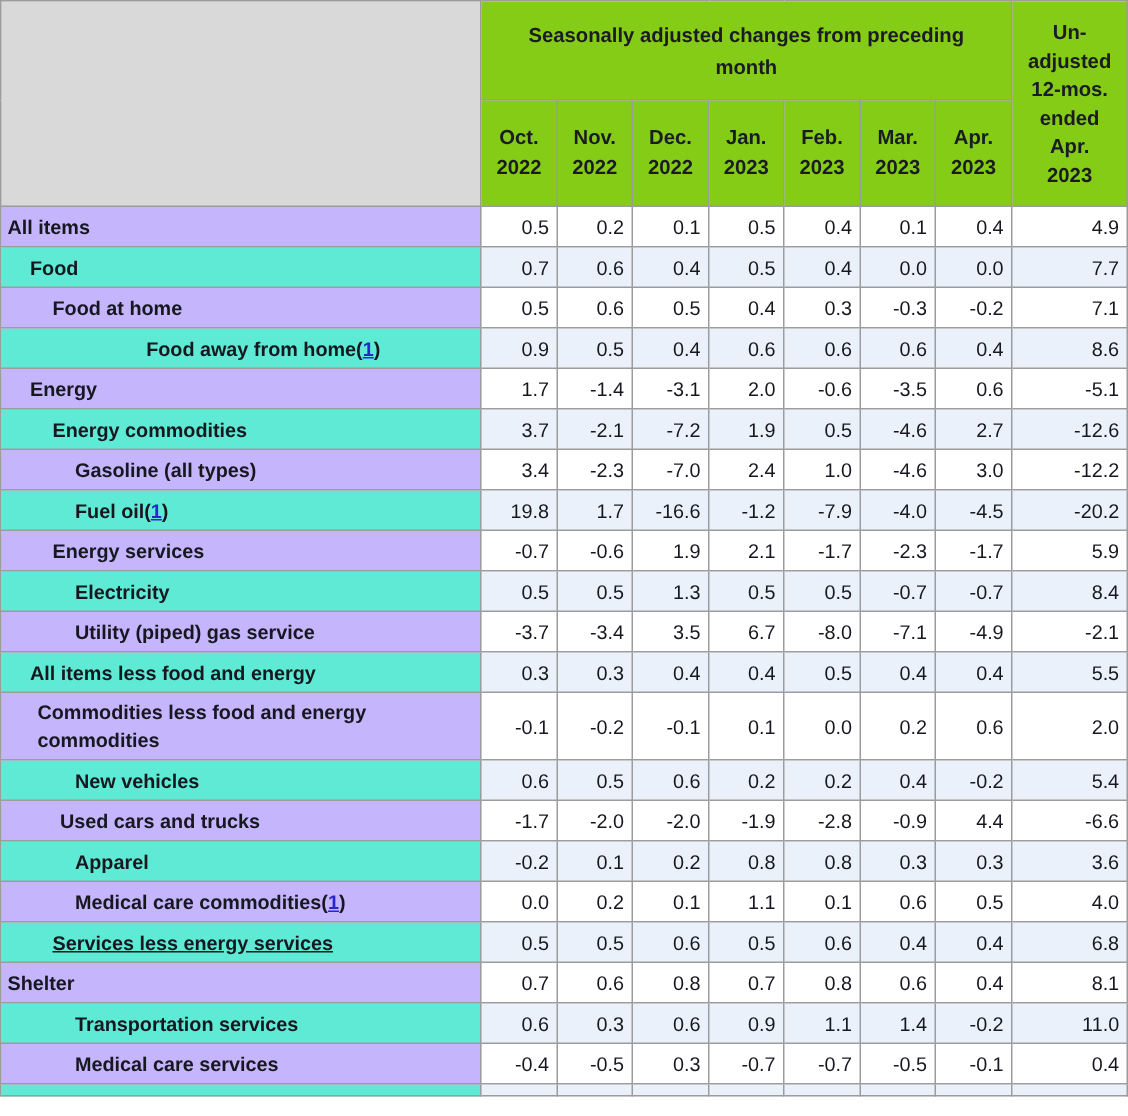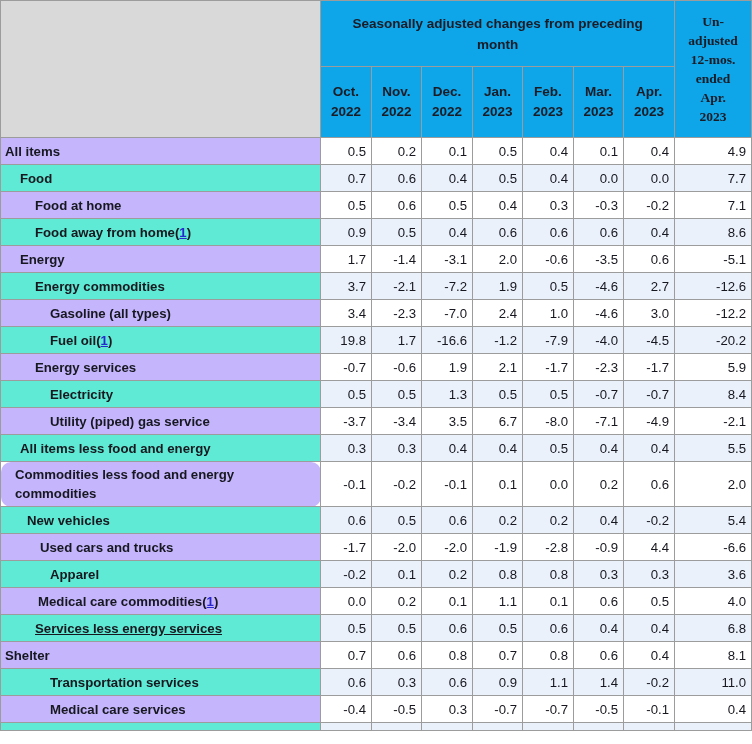--- a/index.html
+++ b/index.html
@@ -6,27 +6,27 @@
   body { font-family: "Liberation Sans", "DejaVu Sans", sans-serif; }
   .wrap {
     width: 752px; height: 744px; overflow: hidden; background: #ffffff;
   }
   table.cpi {
     border-collapse: collapse; table-layout: fixed; width: 752px;
     border: 1px solid #8f8f8f;
   }
   th, td { border: 1px solid #9c9c9c; box-sizing: border-box; }
   thead th {
-    background: #0ea5e9; color: #1b1b24; font-weight: bold;
+    background: #84cc16; color: #1b1b24; font-weight: bold;
     font-size: 13.5px; text-align: center; vertical-align: middle; padding: 0;
   }
   th.stub-head { background: #d9d9d9; }
   th.group-head { height: 66px; padding: 0 10px; line-height: 21px; }
   th.month-head { height: 71px; white-space: pre-line; line-height: 20px; }
-  th.unadj-head { white-space: pre-line; line-height: 19px; padding: 4px 2px; font-family: Liberation Serif, serif; }
+  th.unadj-head { white-space: pre-line; line-height: 19px; padding: 4px 2px; }
   tbody td {
     height: 27px; font-size: 13.2px; color: #17171f;
     vertical-align: middle; padding: 3px 4px;
   }
   td.label {
     text-align: left; font-weight: bold; white-space: pre-line; line-height: 19px;
   }
   td.num { text-align: right; padding-right: 5px; font-weight: normal; }
   tr.gray td.label { background: #c4b5fd; }
   tr.gray td.num   { background: #ffffff; }
@@ -108,21 +108,21 @@
     <td class="num">0.5</td>
     <td class="num">0.6</td>
     <td class="num">0.5</td>
     <td class="num">0.4</td>
     <td class="num">0.3</td>
     <td class="num">-0.3</td>
     <td class="num">-0.2</td>
     <td class="num">7.1</td>
   </tr>
         <tr class="blue">
-    <td class="label" style="padding-left: 34px;"><span>Food away from home</span><span class="fnwrap">(<a class="fn" href="#">1</a>)</span></td>
+    <td class="label" style="padding-left: 34px; text-align: center;"><span>Food away from home</span><span class="fnwrap">(<a class="fn" href="#">1</a>)</span></td>
     <td class="num">0.9</td>
     <td class="num">0.5</td>
     <td class="num">0.4</td>
     <td class="num">0.6</td>
     <td class="num">0.6</td>
     <td class="num">0.6</td>
     <td class="num">0.4</td>
     <td class="num">8.6</td>
   </tr>
         <tr class="gray">
@@ -207,33 +207,33 @@
     <td class="num">0.3</td>
     <td class="num">0.3</td>
     <td class="num">0.4</td>
     <td class="num">0.4</td>
     <td class="num">0.5</td>
     <td class="num">0.4</td>
     <td class="num">0.4</td>
     <td class="num">5.5</td>
   </tr>
         <tr class="gray">
-    <td class="label" style="padding-left: 14px; border-radius: 10px;"><span>Commodities less food and energy
+    <td class="label" style="padding-left: 24px;"><span>Commodities less food and energy
 commodities</span></td>
     <td class="num">-0.1</td>
     <td class="num">-0.2</td>
     <td class="num">-0.1</td>
     <td class="num">0.1</td>
     <td class="num">0.0</td>
     <td class="num">0.2</td>
     <td class="num">0.6</td>
     <td class="num">2.0</td>
   </tr>
         <tr class="blue">
-    <td class="label" style="padding-left: 26px;"><span>New vehicles</span></td>
+    <td class="label" style="padding-left: 49px;"><span>New vehicles</span></td>
     <td class="num">0.6</td>
     <td class="num">0.5</td>
     <td class="num">0.6</td>
     <td class="num">0.2</td>
     <td class="num">0.2</td>
     <td class="num">0.4</td>
     <td class="num">-0.2</td>
     <td class="num">5.4</td>
   </tr>
         <tr class="gray">
@@ -252,21 +252,21 @@
     <td class="num">-0.2</td>
     <td class="num">0.1</td>
     <td class="num">0.2</td>
     <td class="num">0.8</td>
     <td class="num">0.8</td>
     <td class="num">0.3</td>
     <td class="num">0.3</td>
     <td class="num">3.6</td>
   </tr>
         <tr class="gray">
-    <td class="label" style="padding-left: 37px;"><span>Medical care commodities</span><span class="fnwrap">(<a class="fn" href="#">1</a>)</span></td>
+    <td class="label" style="padding-left: 49px;"><span>Medical care commodities</span><span class="fnwrap">(<a class="fn" href="#">1</a>)</span></td>
     <td class="num">0.0</td>
     <td class="num">0.2</td>
     <td class="num">0.1</td>
     <td class="num">1.1</td>
     <td class="num">0.1</td>
     <td class="num">0.6</td>
     <td class="num">0.5</td>
     <td class="num">4.0</td>
   </tr>
         <tr class="blue">

